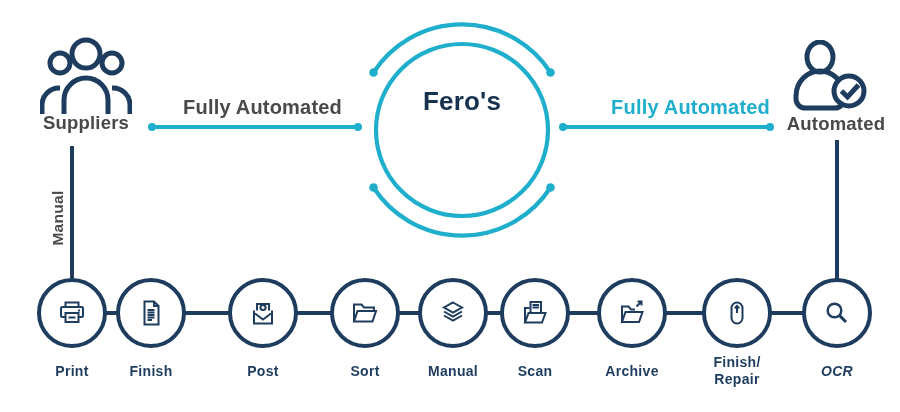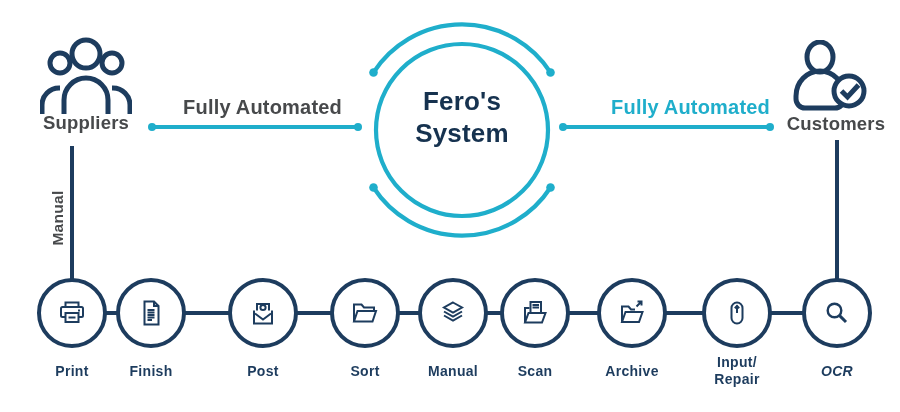--- a/index.html
+++ b/index.html
@@ -59,21 +59,21 @@
     <path d="M24 78 V64 a22 22 0 0 1 44 0 V78"></path>
   </svg>
   <div class="abs group-label gray-text" style="left:30px;top:112px;width:112px;">Suppliers</div>
 
   <svg class="abs" style="left:786px;top:40px;" width="88" height="78" viewBox="0 0 88 78" fill="none" stroke="#1D3C5E" stroke-width="5">
     <ellipse cx="34" cy="17" rx="13" ry="15"></ellipse>
     <path d="M10 56 a24 25 0 0 1 48 0 v3 a9 9 0 0 1 -9 9 h-30 a9 9 0 0 1 -9 -9 z"></path>
     <circle cx="63" cy="51" r="15" fill="#ffffff"></circle>
     <path d="M55.5 51 l6 6 l11 -12"></path>
   </svg>
-  <div class="abs group-label gray-text" style="left:776px;top:113px;width:120px;">Customers</div>
+  <div class="abs group-label gray-text" style="left:776px;top:113px;width:120px;">Automated</div>
 
   <div class="abs flow-label gray-text" style="left:152px;top:96px;width:190px;">Fully Automated</div>
   <div class="abs teal-line" style="left:152px;top:125.2px;width:206px;"></div>
   <div class="abs teal-dot" style="left:147.7px;top:122.7px;"></div>
   <div class="abs teal-dot" style="left:353.7px;top:122.7px;"></div>
 
   <div class="abs flow-label teal-text" style="left:580px;top:96px;width:190px;">Fully Automated</div>
   <div class="abs teal-line" style="left:563px;top:125.2px;width:207px;"></div>
   <div class="abs teal-dot" style="left:558.7px;top:122.7px;"></div>
   <div class="abs teal-dot" style="left:765.7px;top:122.7px;"></div>
@@ -84,21 +84,20 @@
     <path d="M46.5 189.5 A105.5 105.5 0 0 0 223.5 189.5"></path>
     <g fill="#1FAECB" stroke="none">
       <circle cx="46.5" cy="74.5" r="4.3"></circle>
       <circle cx="223.5" cy="74.5" r="4.3"></circle>
       <circle cx="46.5" cy="189.5" r="4.3"></circle>
       <circle cx="223.5" cy="189.5" r="4.3"></circle>
     </g>
   </svg>
   <div class="abs emblem-title" style="left:377px;top:86px;">
     <div>Fero's</div>
-    <div>System</div>
   </div>
 
   <div class="abs navy-vline" style="left:70.4px;top:146px;height:133px;"></div>
   <div class="abs manual-label gray-text" style="left:14px;top:208px;">Manual</div>
 
   <div class="abs navy-vline" style="left:835.4px;top:140px;height:139px;"></div>
 
   <div class="abs process-line" style="left:72px;top:311.3px;width:765px;"></div>
 
   <div class="step" style="left:27px;">
@@ -197,21 +196,21 @@
 
   <div class="step" style="left:692px;">
     <div class="step-circle">
       <svg width="32" height="32" viewBox="0 0 32 32" fill="none" stroke="#1D3C5E" stroke-width="2">
         <rect x="10.5" y="5.5" width="11" height="21" rx="5.5"></rect>
         <path d="M16 8.5 V16"></path>
         <path d="M13.8 11.2 L16 9 L18.2 11.2"></path>
       </svg>
     </div>
     <div class="step-label">
-      <span>Input/</span>
+      <span>Finish/</span>
       <span>Repair</span>
     </div>
   </div>
 
   <div class="step" style="left:792px;font-style:italic;">
     <div class="step-circle">
       <svg width="32" height="32" viewBox="0 0 32 32" fill="none" stroke="#1D3C5E" stroke-width="2.4">
         <circle cx="13.5" cy="13.5" r="6.8"></circle>
         <path d="M18.6 18.6 L25 25" stroke-width="3"></path>
       </svg>

